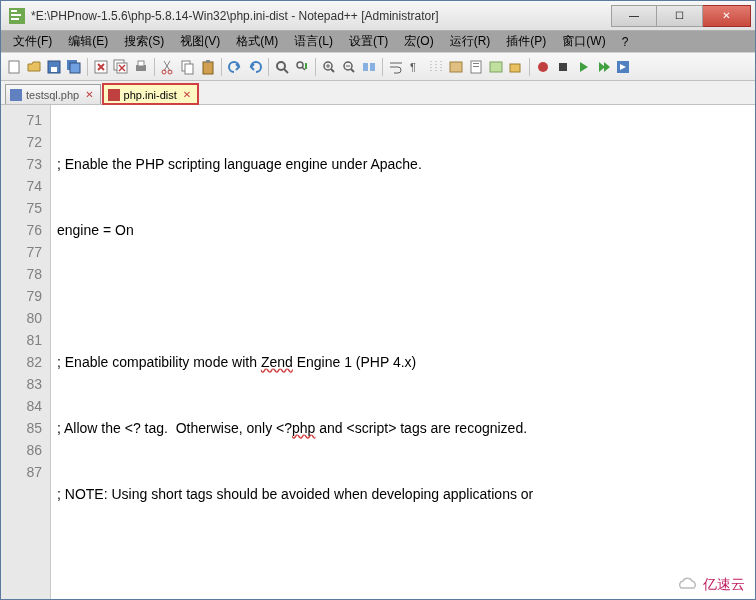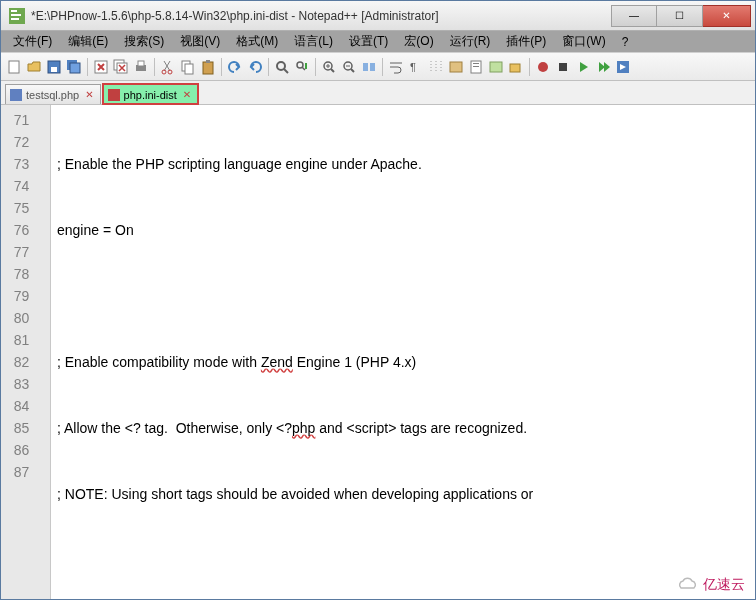--- a/index.html
+++ b/index.html
@@ -108,21 +108,21 @@
       border-bottom: none;
       margin-right: 2px;
       font-size: 11px;
       display: flex;
       align-items: center;
       cursor: pointer;
       font-family: Consolas, monospace;
       color: #555;
     }
     .tab.active {
-      background: #86efac;
+      background: #fef9c3;
       color: #000;
       margin-top: 20px;
     }
     .tab.boxed {
       outline: 2px solid #d04040;
       outline-offset: -1px;
     }
     .tab-icon {
       width: 12px;
       height: 12px;
@@ -138,21 +138,21 @@
       height: calc(600px - 30px - 22px - 28px - 24px);
       overflow: hidden;
     }
     .gutter {
       width: 50px;
       background: #e8e8e8;
       border-right: 1px solid #c8c8c8;
       font-family: Consolas, "Courier New", monospace;
       font-size: 14px;
       color: #808080;
-      text-align: center;
+      text-align: right;
       padding-right: 8px;
       line-height: 22px;
       padding-top: 4px;
     }
     .code-area {
       flex: 1;
       font-family: Consolas, "Courier New", monospace;
       font-size: 14px;
       line-height: 22px;
       padding: 4px 6px;

